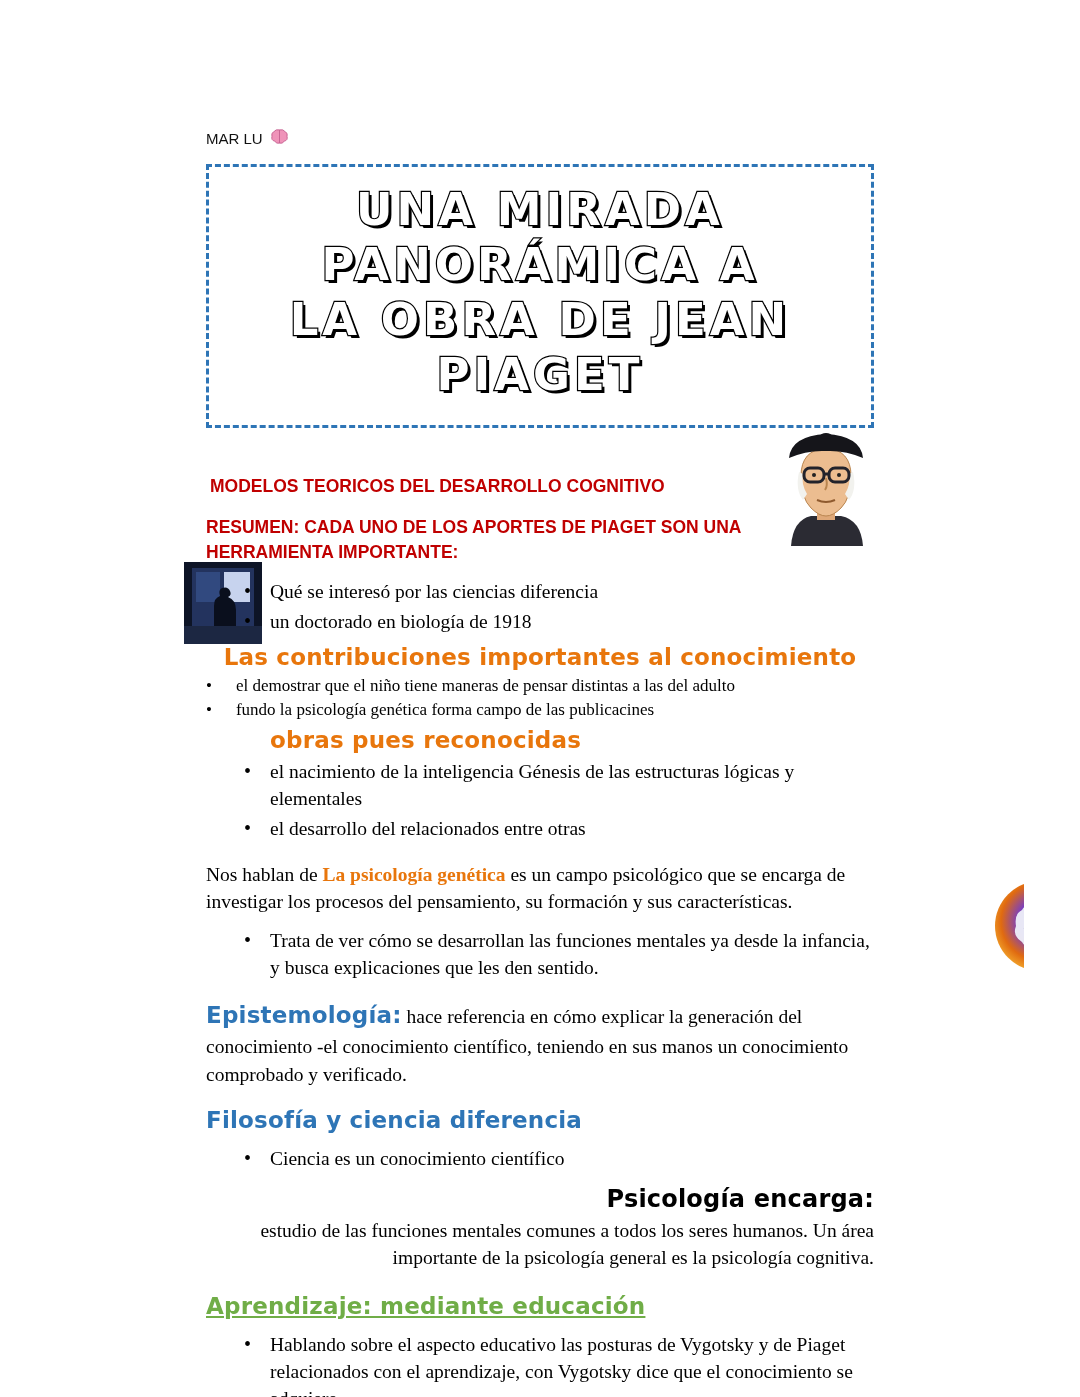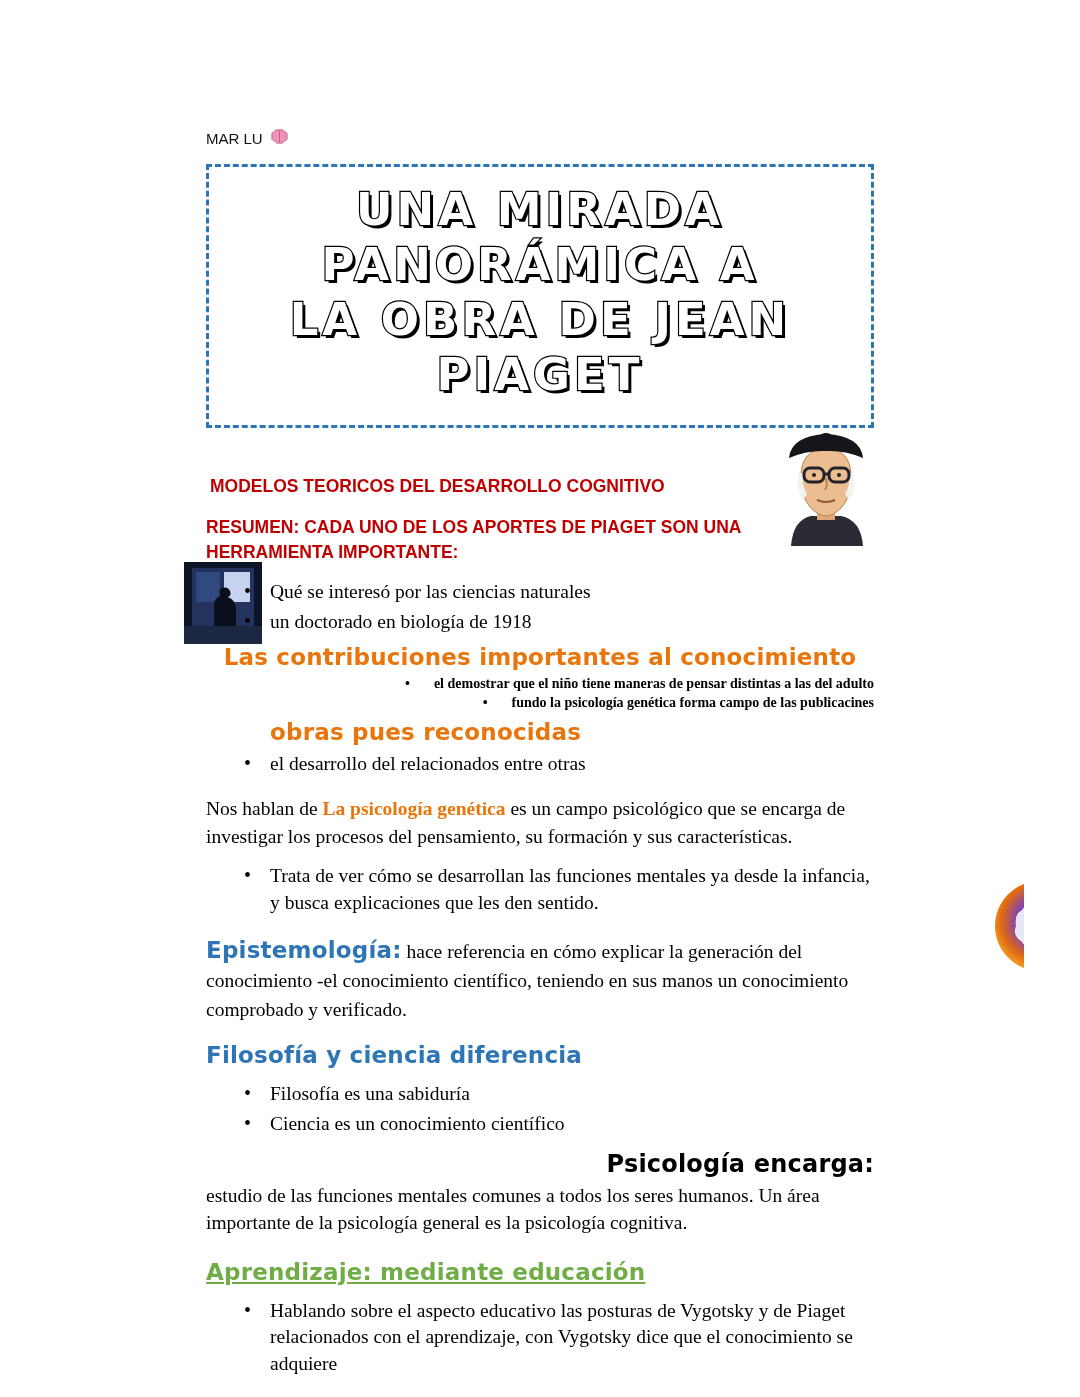--- a/index.html
+++ b/index.html
@@ -70,33 +70,33 @@
     font-size: 20px; color: #000;
   }
 
   .comic { font-family: "DejaVu Sans", sans-serif; letter-spacing: 0.2px; }
   .orange-heading { color: #E8760C; font-size: 23px; font-weight: bold; }
   .blue-heading { color: #2E75B6; font-size: 23px; font-weight: bold; }
   .green-heading { color: #70AD47; font-size: 23px; font-weight: bold; text-decoration: underline; }
   .black-heading { color: #000; font-size: 24px; font-weight: bold; }
 
   .contribuciones-heading { margin-top: 8px; text-align: center; }
-  .right-block { margin-top: 4px; text-align: right; font-size: 14px; line-height: 1.4; font-weight: bold; }
+  .right-block { margin-top: 4px; text-align: left; font-size: 17px; line-height: 1.4; }
   .r-line .bullet { display: inline-block; margin-right: 24px; }
 
   .obras-heading { margin-top: 6px; margin-left: 64px; }
 
   .paragraph { margin-top: 18px; font-size: 19.5px; line-height: 1.4; }
   .highlight-orange { color: #E8760C; font-weight: bold; }
 
   .epistemologia { margin-top: 18px; font-size: 19.5px; line-height: 1.45; }
 
   .filosofia-heading { margin-top: 18px; }
   .psicologia-heading { margin-top: 12px; text-align: right; }
-  .psicologia-text { margin-top: 4px; font-size: 19.5px; line-height: 1.4; font-family: Liberation Serif, serif; }
+  .psicologia-text { margin-top: 4px; text-align: right; font-size: 19.5px; line-height: 1.4; font-family: Liberation Serif, serif; }
   .aprendizaje-heading { margin-top: 22px; }
   .aprendizaje-list { margin-top: 18px; }
 
   .window-figure { position: absolute; left: 128px; top: 562px; width: 78px; height: 82px; }
   .brain-art { position: absolute; left: 938px; top: 880px; width: 92px; height: 92px; }
 </style>
 </head>
 <body>
 
 <div class="page">
@@ -163,54 +163,54 @@
         <path d="M55 54 Q57 62 54 66" stroke="#b9854f" stroke-width="2" fill="none"></path>
         <path d="M46 76 Q55 80 64 76" stroke="#8f5a2e" stroke-width="2" fill="none"></path>
       </svg>
     </div>
 
     <div class="red-heading modelos">MODELOS TEORICOS DEL DESARROLLO COGNITIVO</div>
 
     <div class="red-heading resumen">RESUMEN: CADA UNO DE LOS APORTES DE PIAGET SON UNA HERRAMIENTA IMPORTANTE:</div>
 
     <ul class="doc-list">
-      <li>Qué se interesó por las ciencias naturales</li>
+      <li>Qué se interesó por las ciencias diferencia</li>
       <li>un doctorado en biología de 1918</li>
     </ul>
 
     <div class="comic orange-heading contribuciones-heading">Las contribuciones importantes al conocimiento</div>
 
     <div class="right-block">
       <div class="r-line"><span class="bullet">•</span><span>el demostrar que el niño tiene maneras de pensar distintas a las del adulto</span></div>
       <div class="r-line"><span class="bullet">•</span><span>fundo la psicología genética forma campo de las publicacines</span></div>
     </div>
 
     <div class="comic orange-heading obras-heading">obras pues reconocidas</div>
 
     <ul class="doc-list" style="margin-top:6px;">
+      <li>el nacimiento de la inteligencia Génesis de las estructuras lógicas y elementales</li>
       <li>el desarrollo del relacionados entre otras</li>
     </ul>
 
     <div class="paragraph">
       <span>Nos hablan de </span><span class="highlight-orange">La psicología genética</span><span> es un campo psicológico que se encarga de investigar los procesos del pensamiento, su formación y sus características.</span>
     </div>
 
     <ul class="doc-list">
       <li>Trata de ver cómo se desarrollan las funciones mentales ya desde la infancia, y busca explicaciones que les den sentido.</li>
     </ul>
 
     <div class="epistemologia">
       <span class="comic blue-heading">Epistemología:</span>
       <span>hace referencia en cómo explicar la generación del conocimiento -el conocimiento científico, teniendo en sus manos un conocimiento comprobado y verificado.</span>
     </div>
 
     <div class="comic blue-heading filosofia-heading">Filosofía y ciencia diferencia</div>
 
     <ul class="doc-list">
-      <li>Filosofía es una sabiduría</li>
       <li>Ciencia es un conocimiento científico</li>
     </ul>
 
     <div class="comic black-heading psicologia-heading">Psicología encarga:</div>
 
     <div class="psicologia-text">estudio de las funciones mentales comunes a todos los seres humanos. Un área importante de la psicología general es la psicología cognitiva.</div>
 
     <div class="comic green-heading aprendizaje-heading">Aprendizaje: mediante educación</div>
 
     <ul class="doc-list aprendizaje-list">

